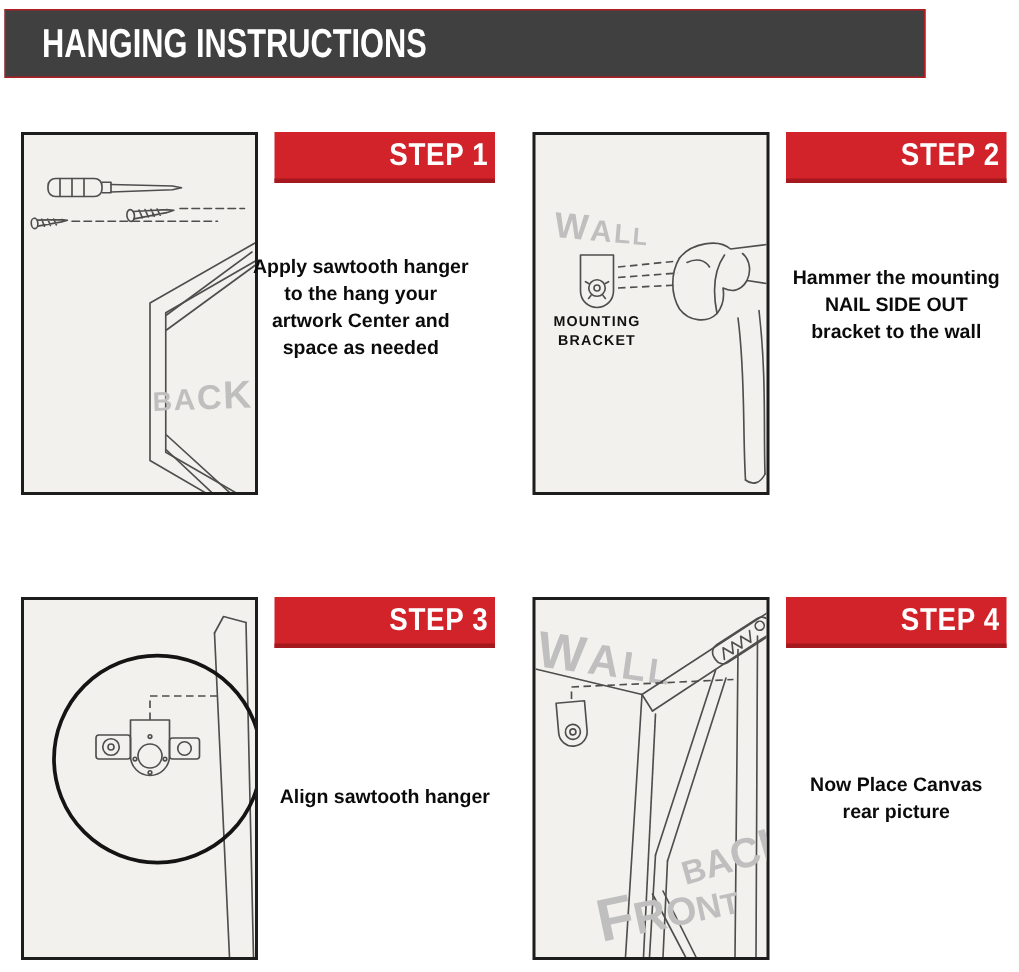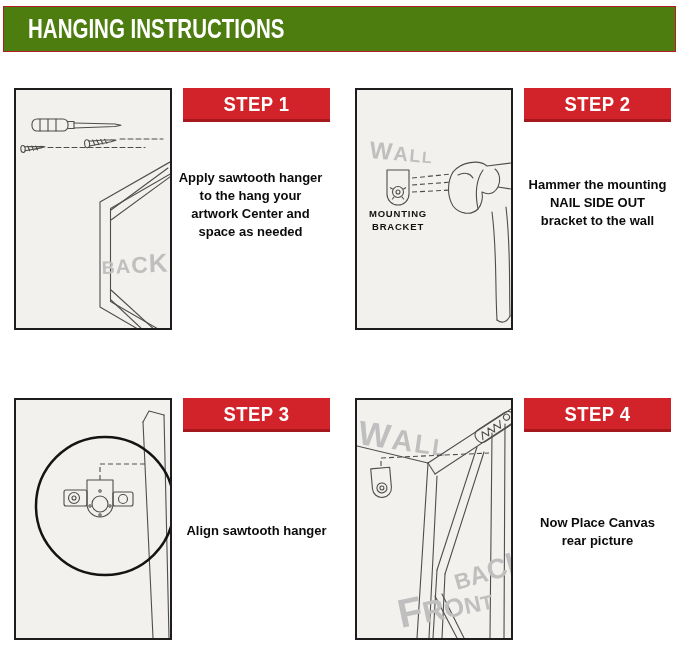--- a/index.html
+++ b/index.html
@@ -2,22 +2,22 @@
 <html><head>
 <meta charset="utf-8">
 <style>
   html,body{margin:0;padding:0;}
   body{
     width:679px;height:648px;position:relative;background:#ffffff;
     font-family:"Liberation Sans",sans-serif;overflow:hidden;
   }
   
   .header{
-    position:absolute;left:3px;top:6px;width:673px;height:46px;
-    background:#4d7c0f;border:1px solid #b21d23;box-sizing:border-box;
+    position:absolute;left:3px;top:6px;width:614px;height:46px;
+    background:#404040;border:1px solid #b21d23;box-sizing:border-box;
     display:flex;align-items:center;padding-left:24px;
   }
   .header h1{
     margin:0;color:#ffffff;font-size:27px;font-weight:800;white-space:nowrap;
     transform:scaleX(0.76);transform-origin:left center;letter-spacing:0;
   }
   
   .panel{
     position:absolute;width:158px;height:242px;background:#f3f1ed;
     border:2px solid #1d1d1d;box-sizing:border-box;
@@ -28,36 +28,36 @@
   #panel4{left:355px;top:398px}
   .panel svg{display:block;width:154px;height:238px;}
   svg text{font-family:"Liberation Sans",sans-serif;font-weight:bold;}
   .sketch{stroke:#4e4e4e;fill:none;stroke-width:1.1;stroke-linecap:round;stroke-linejoin:round;}
   .dash{stroke:#4e4e4e;fill:none;stroke-width:1.1;stroke-dasharray:5 3;}
   .wm{fill:#bfbfbf;}
   .lbl{fill:#111111;letter-spacing:0.8px;}
   
   .banner{
     position:absolute;width:147px;height:31px;background:#d2232a;
-    border-bottom:3px solid #a5181d;display:flex;align-items:center;justify-content:center;
+    border-bottom:3px solid #a5181d;display:flex;align-items:center;justify-content:flex-end;
   }
   .banner span{
     color:#ffffff;font-weight:800;font-size:21px;letter-spacing:0.5px;
     transform:scaleX(0.88);white-space:nowrap;
   }
   #banner1{left:183px;top:88px}
   #banner2{left:524px;top:88px}
   #banner3{left:183px;top:398px}
   #banner4{left:524px;top:398px}
   
   .desc{
     position:absolute;width:157px;text-align:center;color:#0b0b0b;
     font-weight:700;font-size:13px;line-height:18px;
   }
-  #desc1{left:172px;top:169px}
+  #desc1{left:162px;top:169px}
   #desc2{left:519px;top:176px}
   #desc3{left:178px;top:522px}
   #desc4{left:519px;top:514px}
 </style>
 </head>
 <body>
 
 <div class="header">
   <h1>HANGING INSTRUCTIONS</h1>
 </div>

